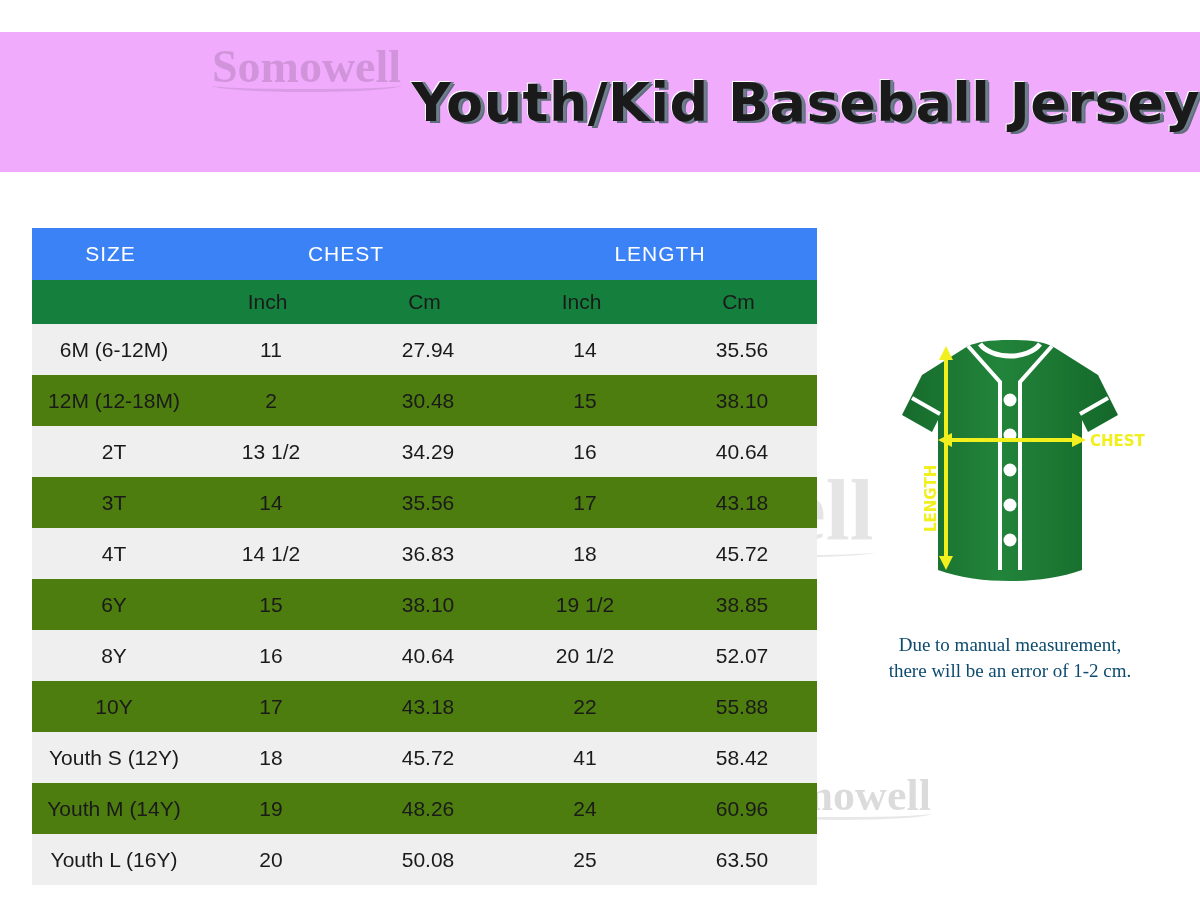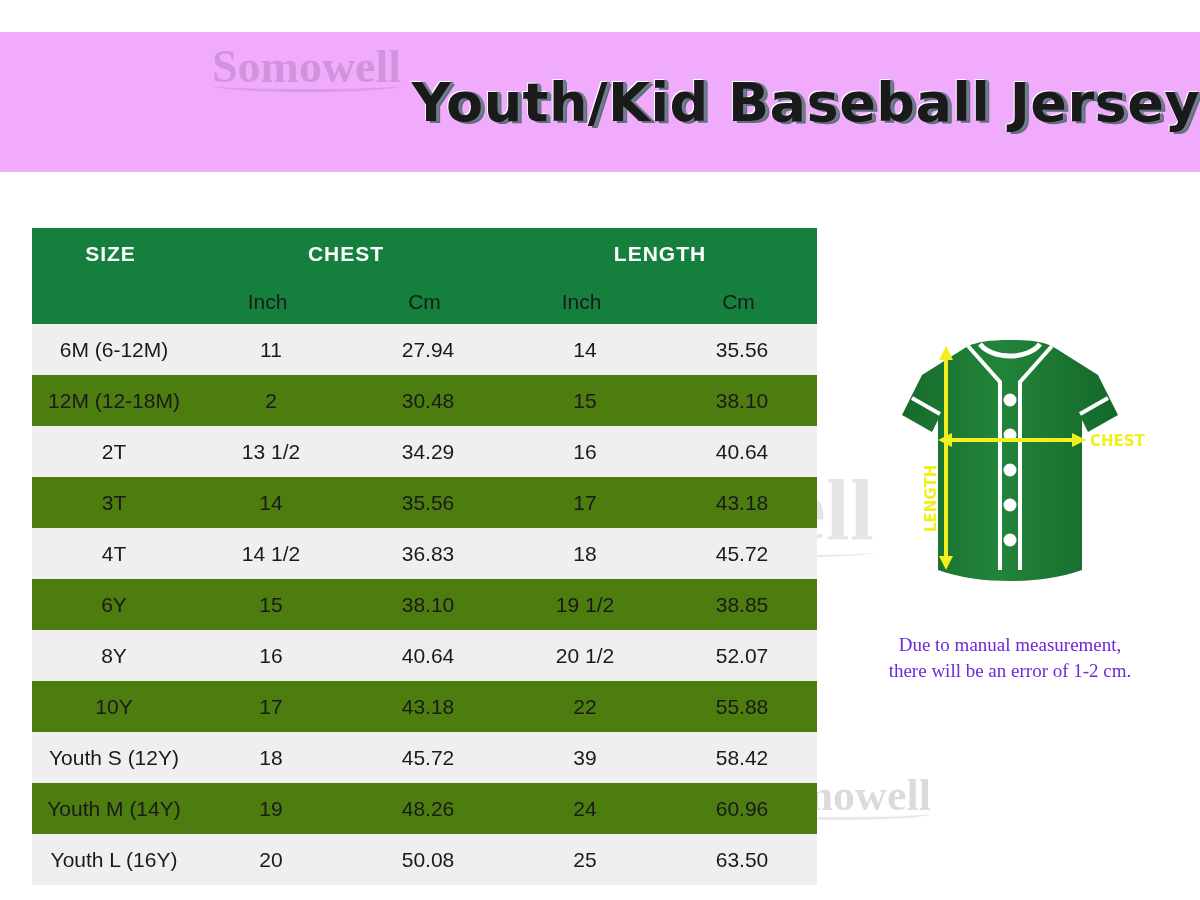--- a/index.html
+++ b/index.html
@@ -73,24 +73,24 @@
   }
   #size-table td, #size-table th {
     text-align: center;
     vertical-align: middle;
     font-size: 21px;
     color: #1a1a1a;
     font-family: "Liberation Sans", sans-serif;
     border: none;
   }
   .hdr-main th {
-    background: #15803d;
+    background: #3b82f6;
     color: #ffffff !important;
     font-size: 25px;
-    font-weight: bold;
+    font-weight: normal;
     height: 50px;
     letter-spacing: 1px;
   }
   .hdr-main th.sep {
     border-right: 3px solid #ffffff;
   }
   .hdr-sub td {
     background: #15803d;
     font-weight: normal;
     font-size: 20px;
@@ -117,21 +117,21 @@
     width: 320px;
     height: 290px;
     margin: 0 auto;
   }
   #measure-note {
     margin-top: 22px;
     text-align: center;
     font-family: "Liberation Serif", serif;
     font-size: 19px;
     line-height: 1.35;
-    color: #6d28d9;
+    color: #0c4a6e;
   }
 </style>
 </head>
 <body>
 
 <div id="header-banner">
   <div id="header-title">Youth/Kid Baseball Jersey</div>
 </div>
 
 <div class="watermark" id="wm-1">
@@ -216,21 +216,21 @@
       <td class="col-size">10Y</td>
       <td class="col-num">17</td>
       <td class="col-num">43.18</td>
       <td class="col-num">22</td>
       <td class="col-num">55.88</td>
     </tr>
     <tr class="row-odd">
       <td class="col-size">Youth S (12Y)</td>
       <td class="col-num">18</td>
       <td class="col-num">45.72</td>
-      <td class="col-num">39</td>
+      <td class="col-num">41</td>
       <td class="col-num">58.42</td>
     </tr>
     <tr class="row-even">
       <td class="col-size">Youth M (14Y)</td>
       <td class="col-num">19</td>
       <td class="col-num">48.26</td>
       <td class="col-num">24</td>
       <td class="col-num">60.96</td>
     </tr>
     <tr class="row-odd">

